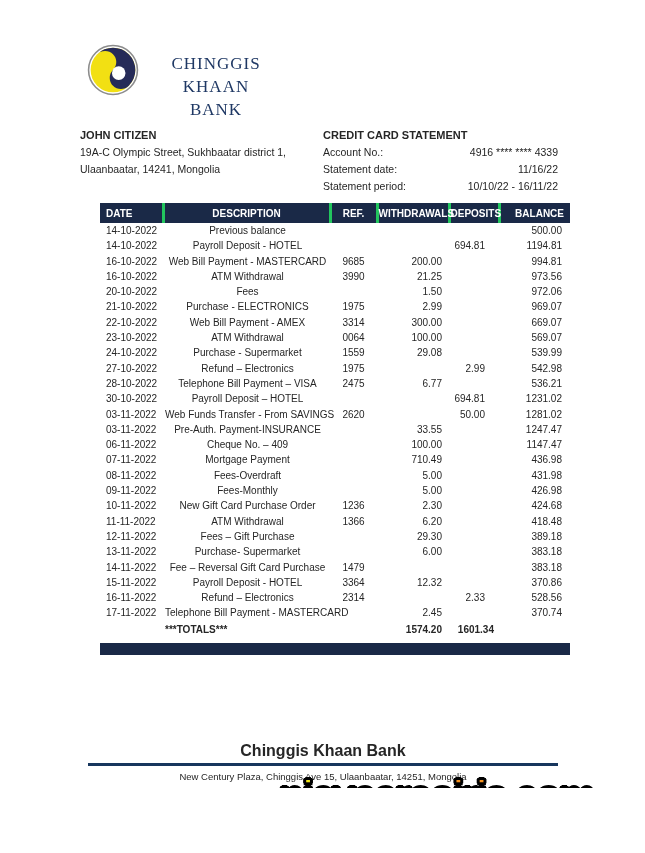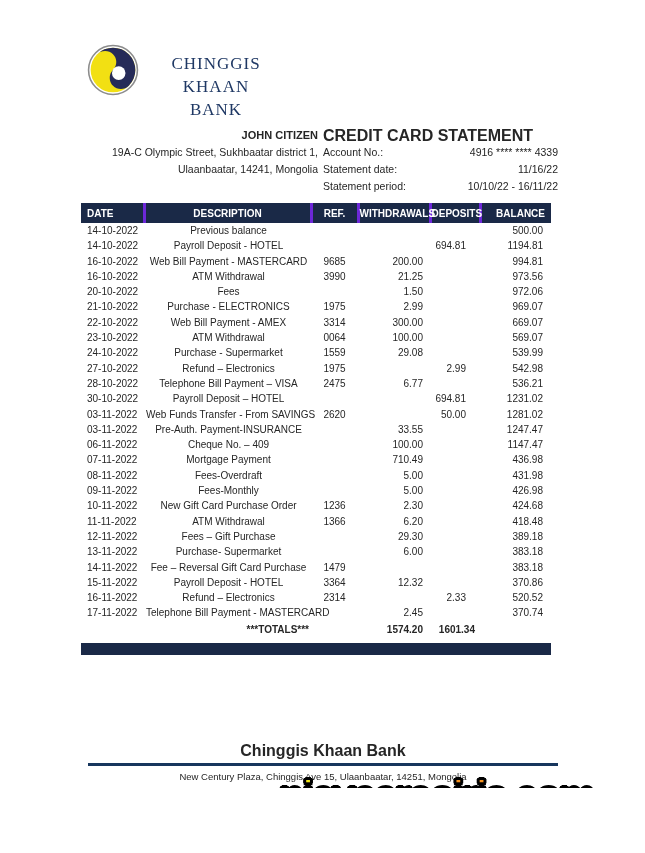--- a/index.html
+++ b/index.html
@@ -8,45 +8,45 @@
     overflow:hidden;font-family:"Liberation Sans",sans-serif;color:#262626;
   }
   
   .logo-wrap{position:absolute;left:87px;top:44px;width:52px;height:52px;}
   .brand-name{
     position:absolute;left:136px;top:52px;width:160px;text-align:center;
     font-family:"Liberation Serif",serif;color:#1f3864;font-size:17px;
     letter-spacing:1px;line-height:23px;
   }
   
-  .customer{position:absolute;left:88px;top:127px;width:230px;font-size:10.5px;line-height:17px;text-align:right;}
+  .customer{position:absolute;left:80px;top:127px;width:230px;font-size:10.5px;line-height:17px;}
   .customer .name{font-weight:bold;font-size:11px;}
   .stmt{position:absolute;left:323px;top:127px;width:235px;font-size:10.5px;line-height:17px;}
-  .stmt .title{font-weight:bold;font-size:16px;}
+  .stmt .title{font-weight:bold;font-size:11px;}
   .stmt .row{display:flex;justify-content:space-between;}
   
-  .tbl-wrap{position:absolute;left:81px;top:203px;width:470px;}
+  .tbl-wrap{position:absolute;left:100px;top:203px;width:470px;}
   table{border-collapse:collapse;table-layout:fixed;width:470px;}
   th{
     background:#1a2947;color:#ffffff;font-size:10px;font-weight:bold;
     height:20px;padding:0;vertical-align:middle;
   }
-  th + th{border-left:3px solid #6d28d9;}
+  th + th{border-left:3px solid #22c55e;}
   th.col-date{text-align:left;padding-left:6px;}
   th.col-desc,th.col-ref,th.col-wd,th.col-dep{text-align:center;}
   th.col-bal{text-align:right;padding-right:6px;}
   td{font-size:10px;padding:0;height:15.3px;line-height:15.3px;white-space:nowrap;}
   td.col-date{text-align:left;padding-left:6px;}
   td.col-desc{text-align:center;padding-left:2px;}
   td.col-ref{text-align:center;}
   td.col-wd{text-align:right;padding-right:7px;}
   td.col-dep{text-align:right;padding-right:14px;}
   td.col-bal{text-align:right;padding-right:8px;}
   tr.totals td{font-weight:bold;height:17px;line-height:17px;}
-  tr.totals td.col-desc{text-align:right;padding-right:2px;}
+  tr.totals td.col-desc{text-align:left;padding-right:2px;}
   tr.totals td.col-dep{padding-right:5px;}
   .end-bar{width:470px;height:12px;background:#1a2947;margin-top:5px;}
   
   .footer{position:absolute;left:88px;top:742px;width:470px;text-align:center;}
   .footer .fname{font-weight:bold;font-size:16px;text-align:center;}
   .footer .rule{height:2.5px;background:#17365d;margin-top:3px;}
   .footer .faddr{font-size:9.5px;margin-top:5px;}
   .footer .fweb{font-size:9.5px;margin-top:3px;}
   
   .watermark{
@@ -312,21 +312,21 @@
             <td class="col-wd">12.32</td>
             <td class="col-dep"></td>
             <td class="col-bal">370.86</td>
           </tr>
           <tr>
             <td class="col-date">16-11-2022</td>
             <td class="col-desc">Refund – Electronics</td>
             <td class="col-ref">2314</td>
             <td class="col-wd"></td>
             <td class="col-dep">2.33</td>
-            <td class="col-bal">520.52</td>
+            <td class="col-bal">528.56</td>
           </tr>
           <tr>
             <td class="col-date">17-11-2022</td>
             <td class="col-desc">Telephone Bill Payment - MASTERCARD</td>
             <td class="col-ref"></td>
             <td class="col-wd">2.45</td>
             <td class="col-dep"></td>
             <td class="col-bal">370.74</td>
           </tr>
         </tbody>

